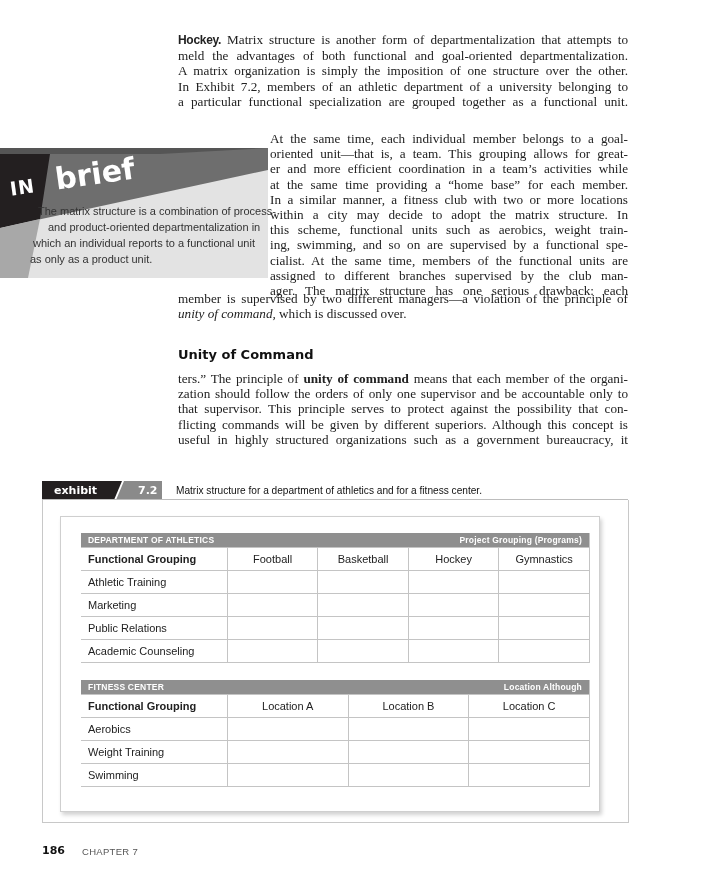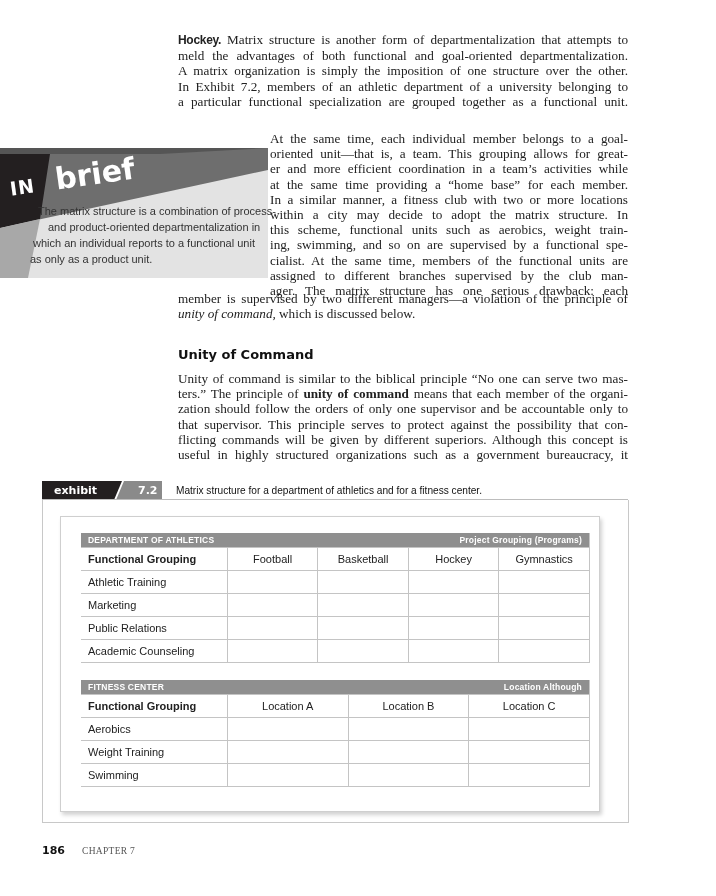--- a/index.html
+++ b/index.html
@@ -41,21 +41,21 @@
   table.matrix tr.hdr td.group { text-align: right; }
   table.matrix td.bold { font-weight: bold; }
   table.matrix td.center { text-align: center; }
   table.matrix tr > td:first-child { border-left: none; }
   table.matrix tr > td:last-child { border-right: 1px solid #c4c4c4; }
 
   #table-athletics { left: 81px; top: 533px; width: 509px; }
   #table-fitness { left: 81px; top: 680px; width: 509px; }
 
   #footer-page { position: absolute; left: 42px; top: 844px; font-family: "DejaVu Sans", sans-serif; font-weight: bold; font-size: 11px; color: #111; }
-  #footer-chapter { position: absolute; left: 82px; top: 846px; font-family: Liberation Serif, serif; font-size: 9.5px; color: #555; letter-spacing: 0.3px; }
+  #footer-chapter { position: absolute; left: 82px; top: 846px; font-family: Liberation Sans, sans-serif; font-size: 9.5px; color: #555; letter-spacing: 0.3px; }
 </style>
 </head>
 <body>
 
 <div id="p1" class="para">
   <span class="line"><span class="runin">Hockey.</span><span> Matrix structure is another form of departmentalization that attempts to</span></span>
   <span class="line">meld the advantages of both functional and goal-oriented departmentalization.</span>
   <span class="line">A matrix organization is simply the imposition of one structure over the other.</span>
   <span class="line">In Exhibit 7.2, members of an athletic department of a university belonging to</span>
   <span class="line">a particular functional specialization are grouped together as a functional unit.</span>
@@ -70,21 +70,21 @@
   <span class="line">within a city may decide to adopt the matrix structure. In</span>
   <span class="line">this scheme, functional units such as aerobics, weight train-</span>
   <span class="line">ing, swimming, and so on are supervised by a functional spe-</span>
   <span class="line">cialist. At the same time, members of the functional units are</span>
   <span class="line">assigned to different branches supervised by the club man-</span>
   <span class="line">ager. The matrix structure has one serious drawback: each</span>
 </div>
 
 <div id="p3" class="para">
   <span class="line">member is supervised by two different managers—a violation of the principle of</span>
-  <span class="line last"><i>unity of command,</i><span> which is discussed below.</span></span>
+  <span class="line last"><i>unity of command,</i><span> which is discussed over.</span></span>
 </div>
 
 <div id="inbrief">
   <div class="bg"></div>
   <svg class="strip" viewBox="0 0 268 130">
     <polygon points="0,0 268,0 268,22 0,80" fill="#6e6e6e"></polygon>
     <polygon points="0,0 268,0 268,0 160,6 0,6" fill="#555"></polygon>
     <polygon points="0,6 50,6 40,71 0,80" fill="#231f20"></polygon>
     <polygon points="0,80 40,71 28,130 0,130" fill="#a8a8a8"></polygon>
   </svg>
@@ -93,21 +93,20 @@
   <div class="body">
     <span style="padding-left:0px">The matrix structure is a combination of process-</span>
     <span style="padding-left:12px;margin-left:-2px">and product-oriented departmentalization in</span>
     <span style="margin-left:-5px">which an individual reports to a functional unit</span>
     <span style="margin-left:-8px">as only as a product unit.</span>
   </div>
 </div>
 
 <div id="heading-unity">Unity of Command</div>
 <div id="p4" class="para">
-  <span class="line">Unity of command is similar to the biblical principle “No one can serve two mas-</span>
   <span class="line"><span>ters.” The principle of </span><b>unity of command</b><span> means that each member of the organi-</span></span>
   <span class="line">zation should follow the orders of only one supervisor and be accountable only to</span>
   <span class="line">that supervisor. This principle serves to protect against the possibility that con-</span>
   <span class="line">flicting commands will be given by different superiors. Although this concept is</span>
   <span class="line">useful in highly structured organizations such as a government bureaucracy, it</span>
 </div>
 
 <div id="exhibit-tab">
   <svg width="120" height="19" viewBox="0 0 120 19" style="position:absolute;left:0;top:0">
     <polygon points="0,0 80,0 72,19 0,19" fill="#231f20"></polygon>

